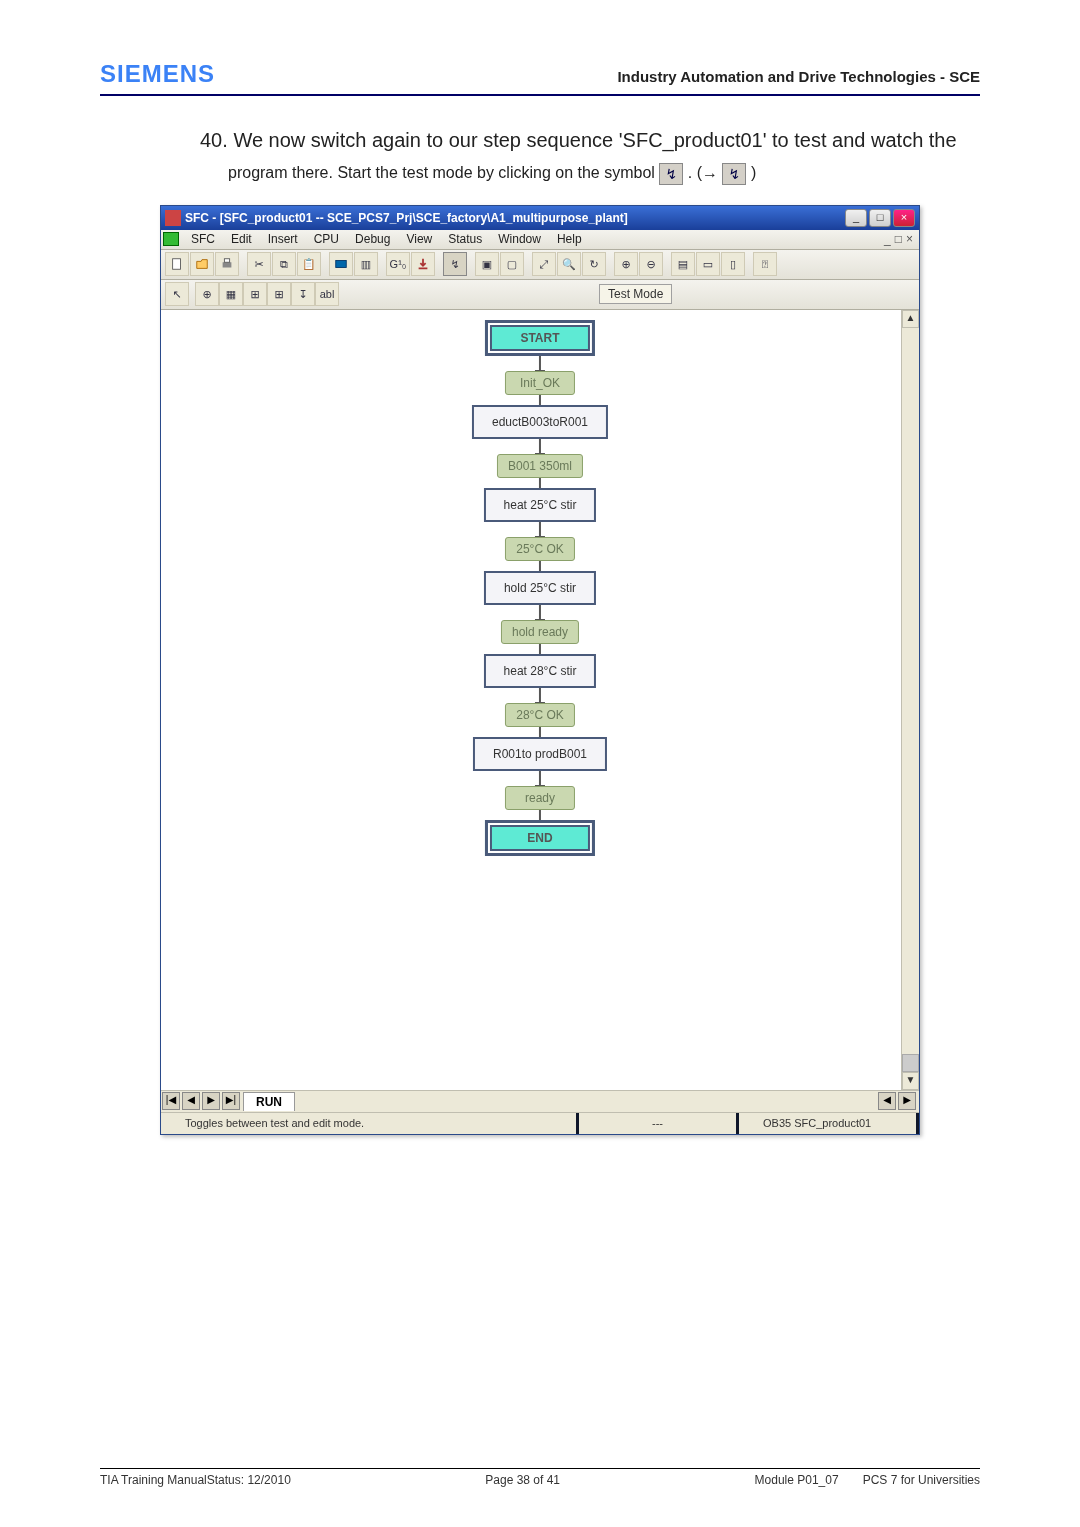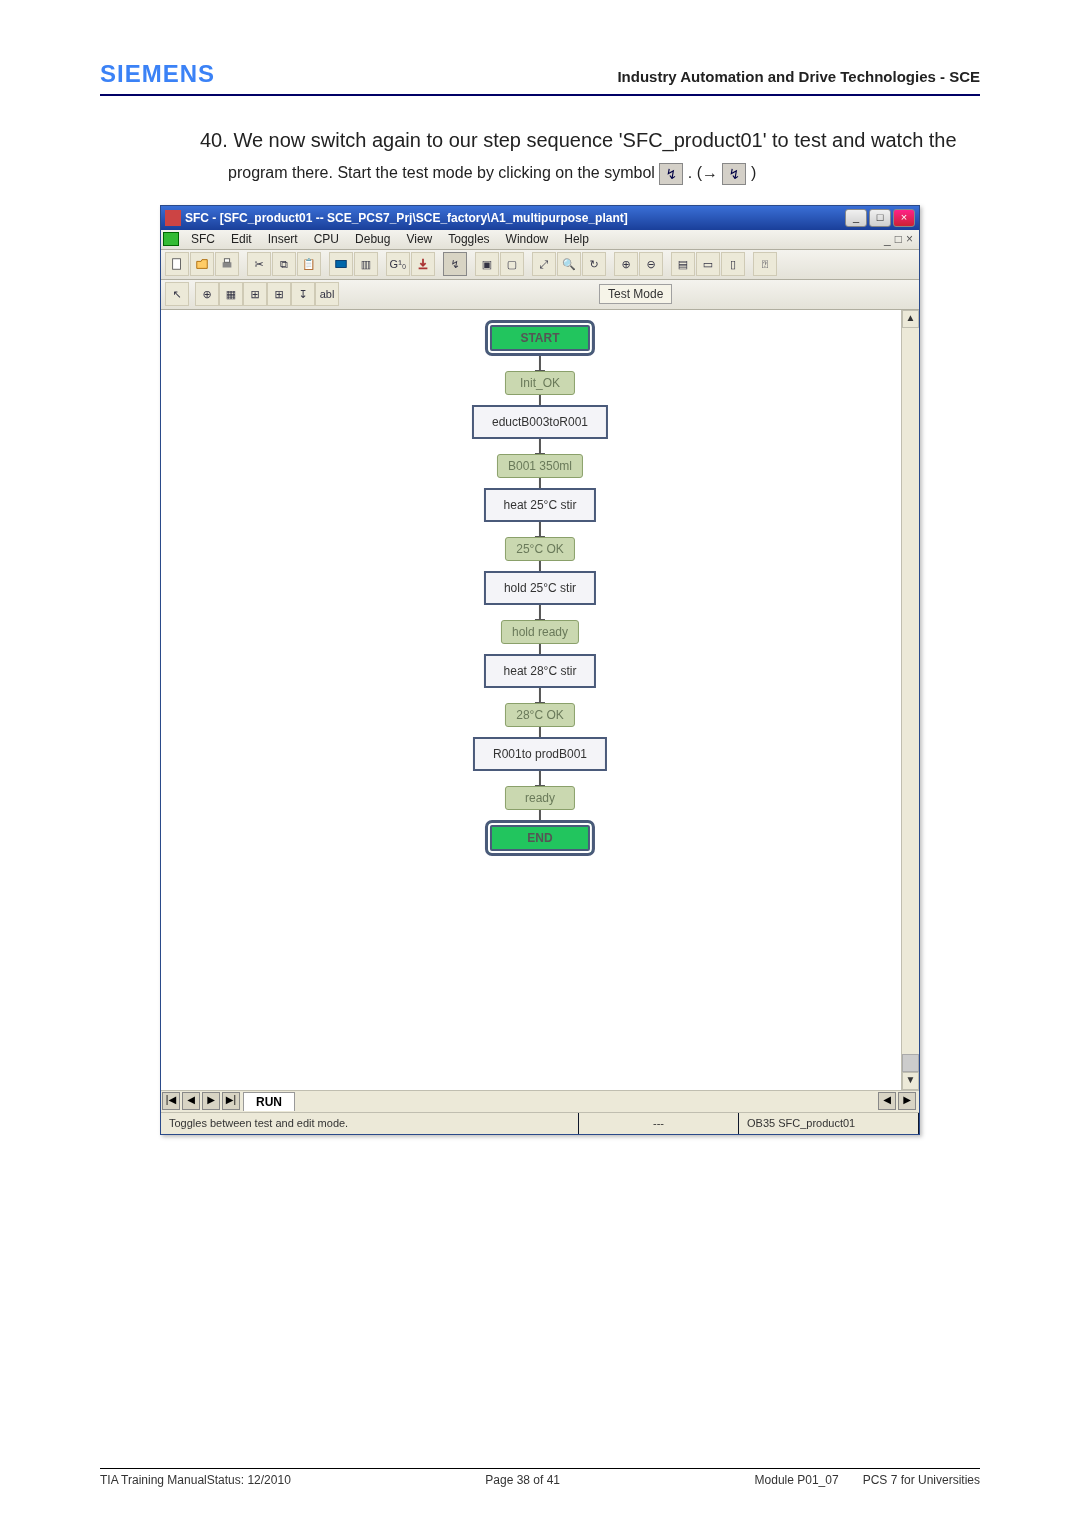--- a/index.html
+++ b/index.html
@@ -152,24 +152,23 @@
     background:#f4f4f8;
     color:#333;
     padding:8px 18px;
     font-size:12px;
     min-width:110px;
     text-align:center;
   }
   .step-box.terminal {
     border-width:3px;
     box-shadow: inset 0 0 0 2px #fff, inset 0 0 0 4px #4a5a7a;
-    background:#22c55e;
+    background:#5eead4;
     color:#555;
     font-weight:bold;
-    border-radius:7px;
   }
   .trans-box {
     border:1px solid #8aa06a;
     background:#cad8b0;
     color:#6a7a5a;
     padding:4px 10px;
     font-size:12px;
     min-width:70px;
     text-align:center;
     border-radius:3px;
@@ -211,21 +210,21 @@
   .tab-scroll {
     flex:1; display:flex; justify-content:flex-end; padding-right:2px;
   }
   .statusbar {
     display:flex; align-items:center;
     background:#ece9d8; height:22px;
     border-top:1px solid #c0beb0;
     font-size:11px; color:#333;
   }
   .status-cell {
-    padding:0 8px; border-right:1px solid #0f172a;
+    padding:0 24px; border-right:3px solid #0f172a;
     height:100%; display:flex; align-items:center;
   }
   .status-cell.grow { flex:1; }
   .page-footer {
     position:absolute;
     bottom:40px; left:100px; right:100px;
     border-top:1px solid #000;
     padding-top:4px;
     display:flex; justify-content:space-between;
     font-size:12px; color:#333;
@@ -267,21 +266,21 @@
   </div>
 
   <div class="menubar">
     <div class="menubar-icon"></div>
     <div class="menu-item">SFC</div>
     <div class="menu-item">Edit</div>
     <div class="menu-item">Insert</div>
     <div class="menu-item">CPU</div>
     <div class="menu-item">Debug</div>
     <div class="menu-item">View</div>
-    <div class="menu-item">Toggles</div>
+    <div class="menu-item">Status</div>
     <div class="menu-item">Window</div>
     <div class="menu-item">Help</div>
     <div class="menubar-right">
       <span>_</span>
       <span>□</span>
       <span>×</span>
     </div>
   </div>
 
   <div class="toolbar">

